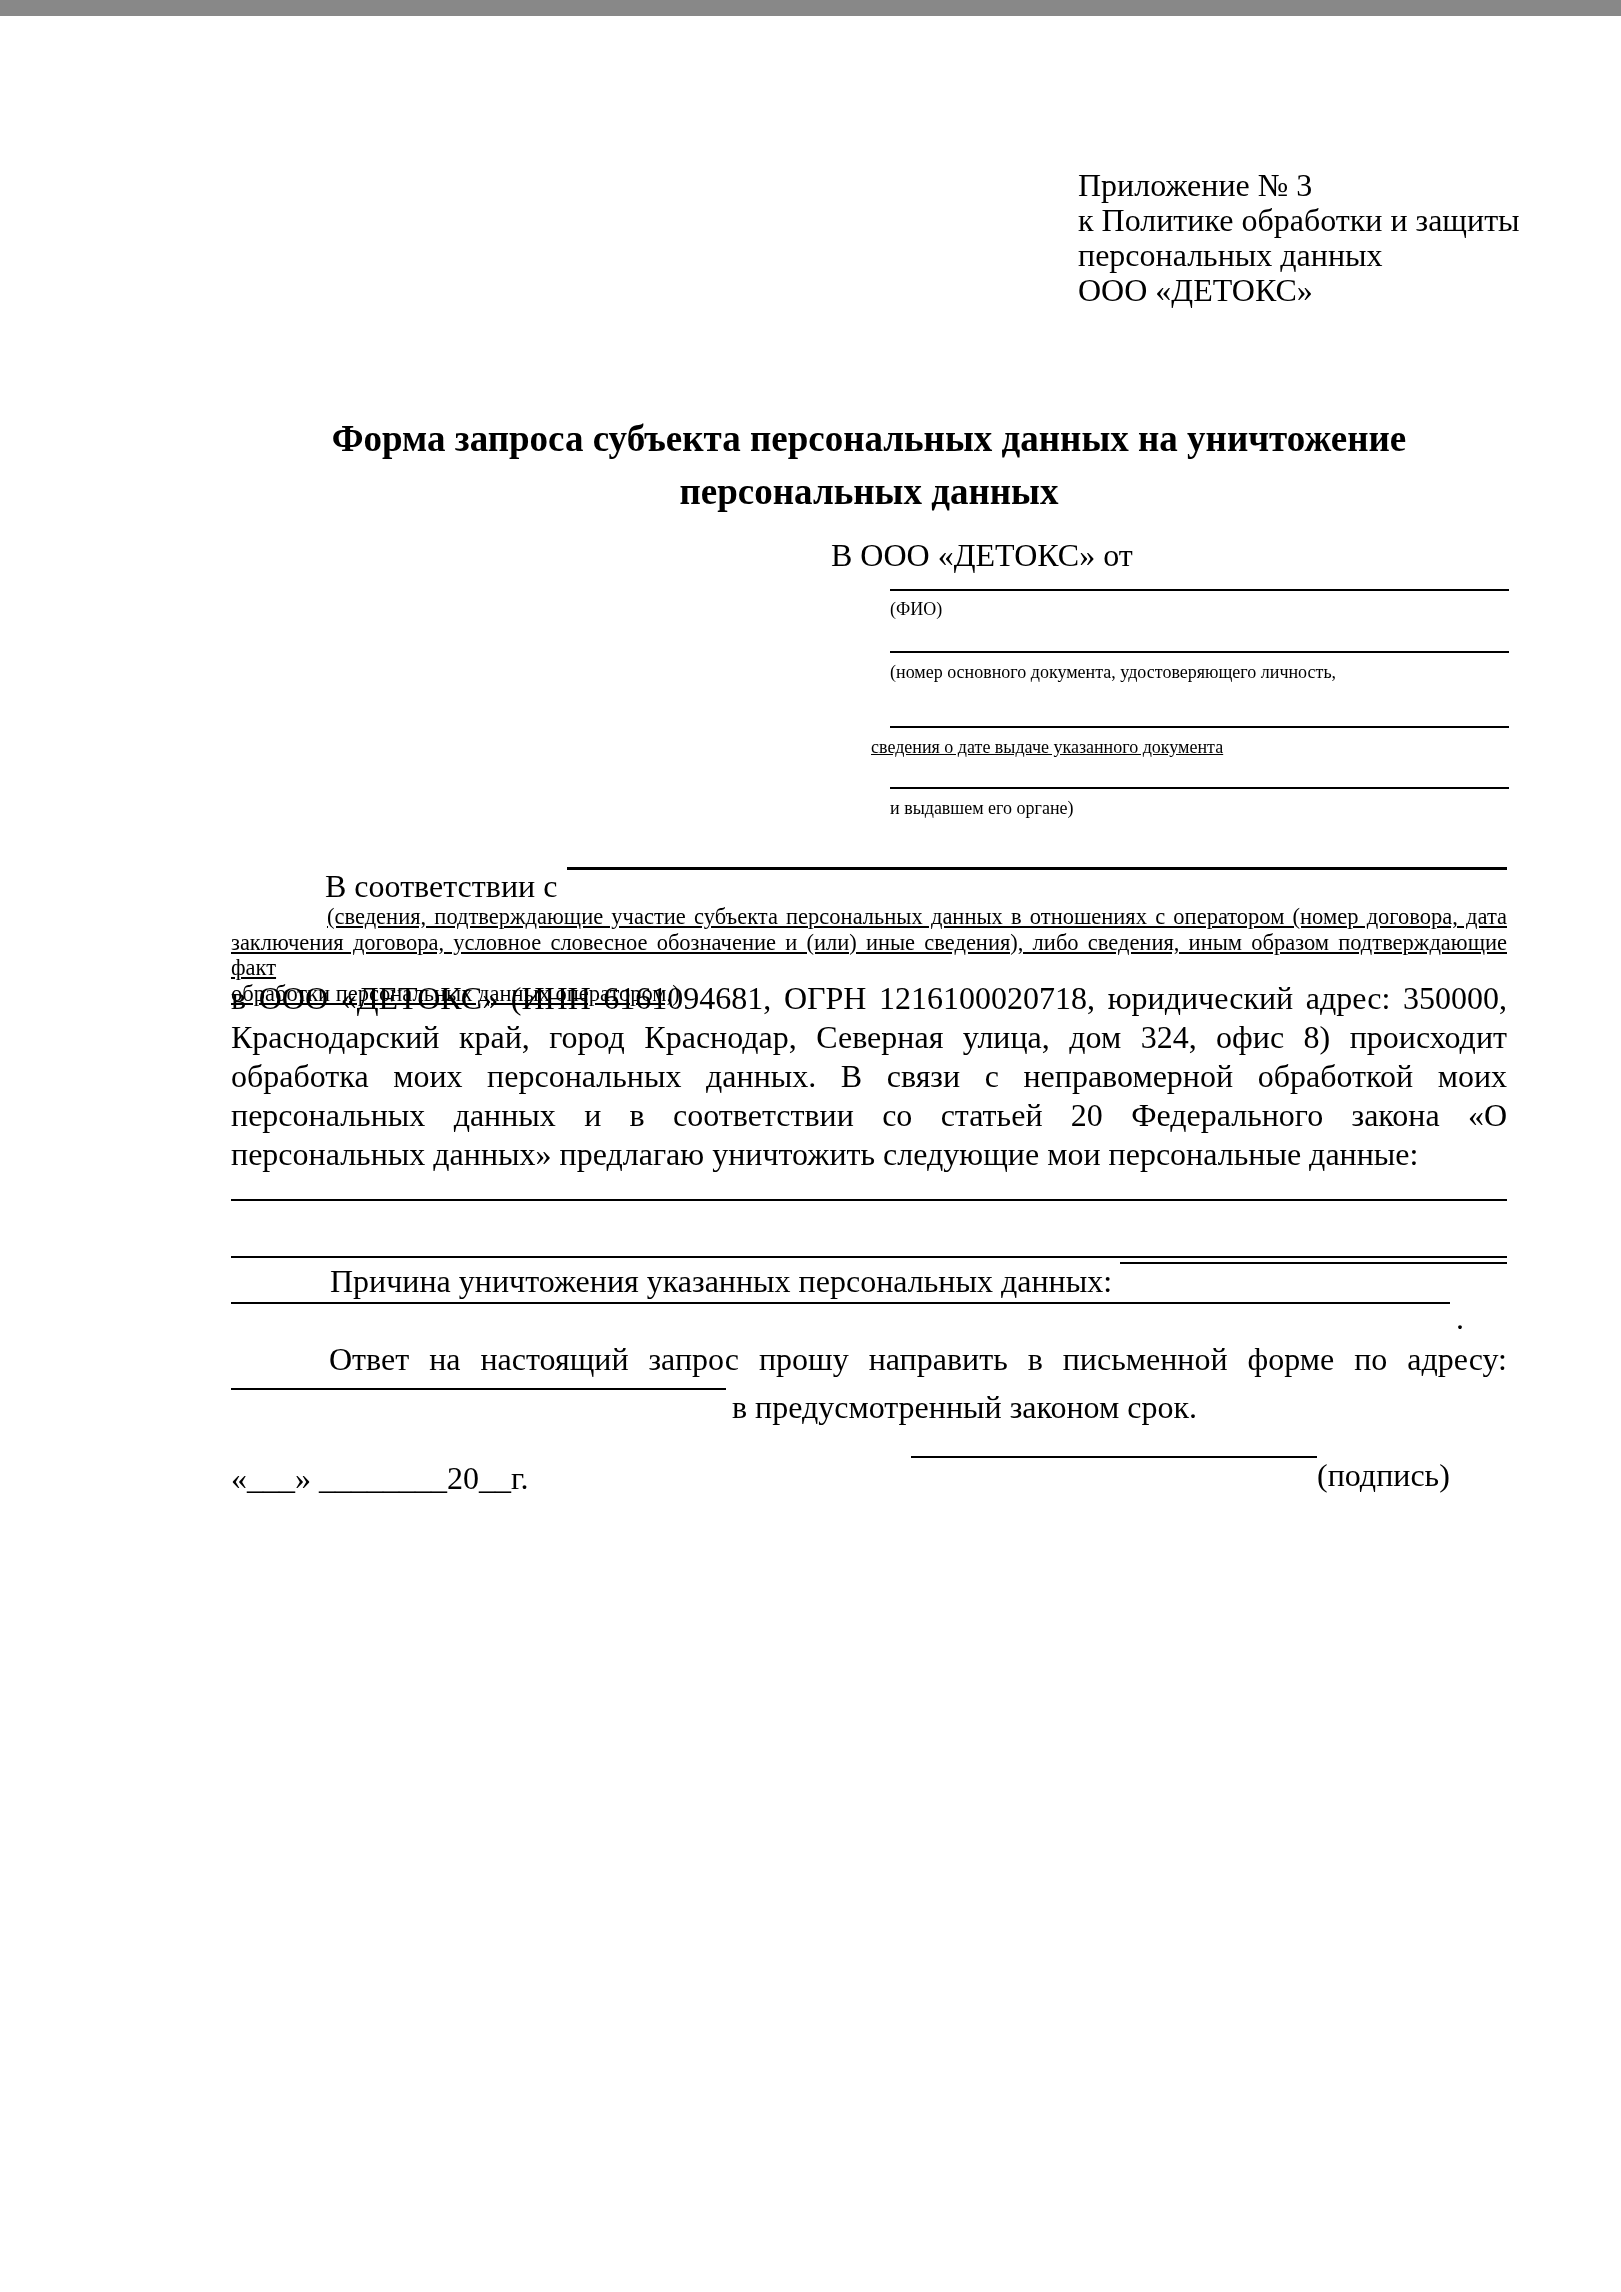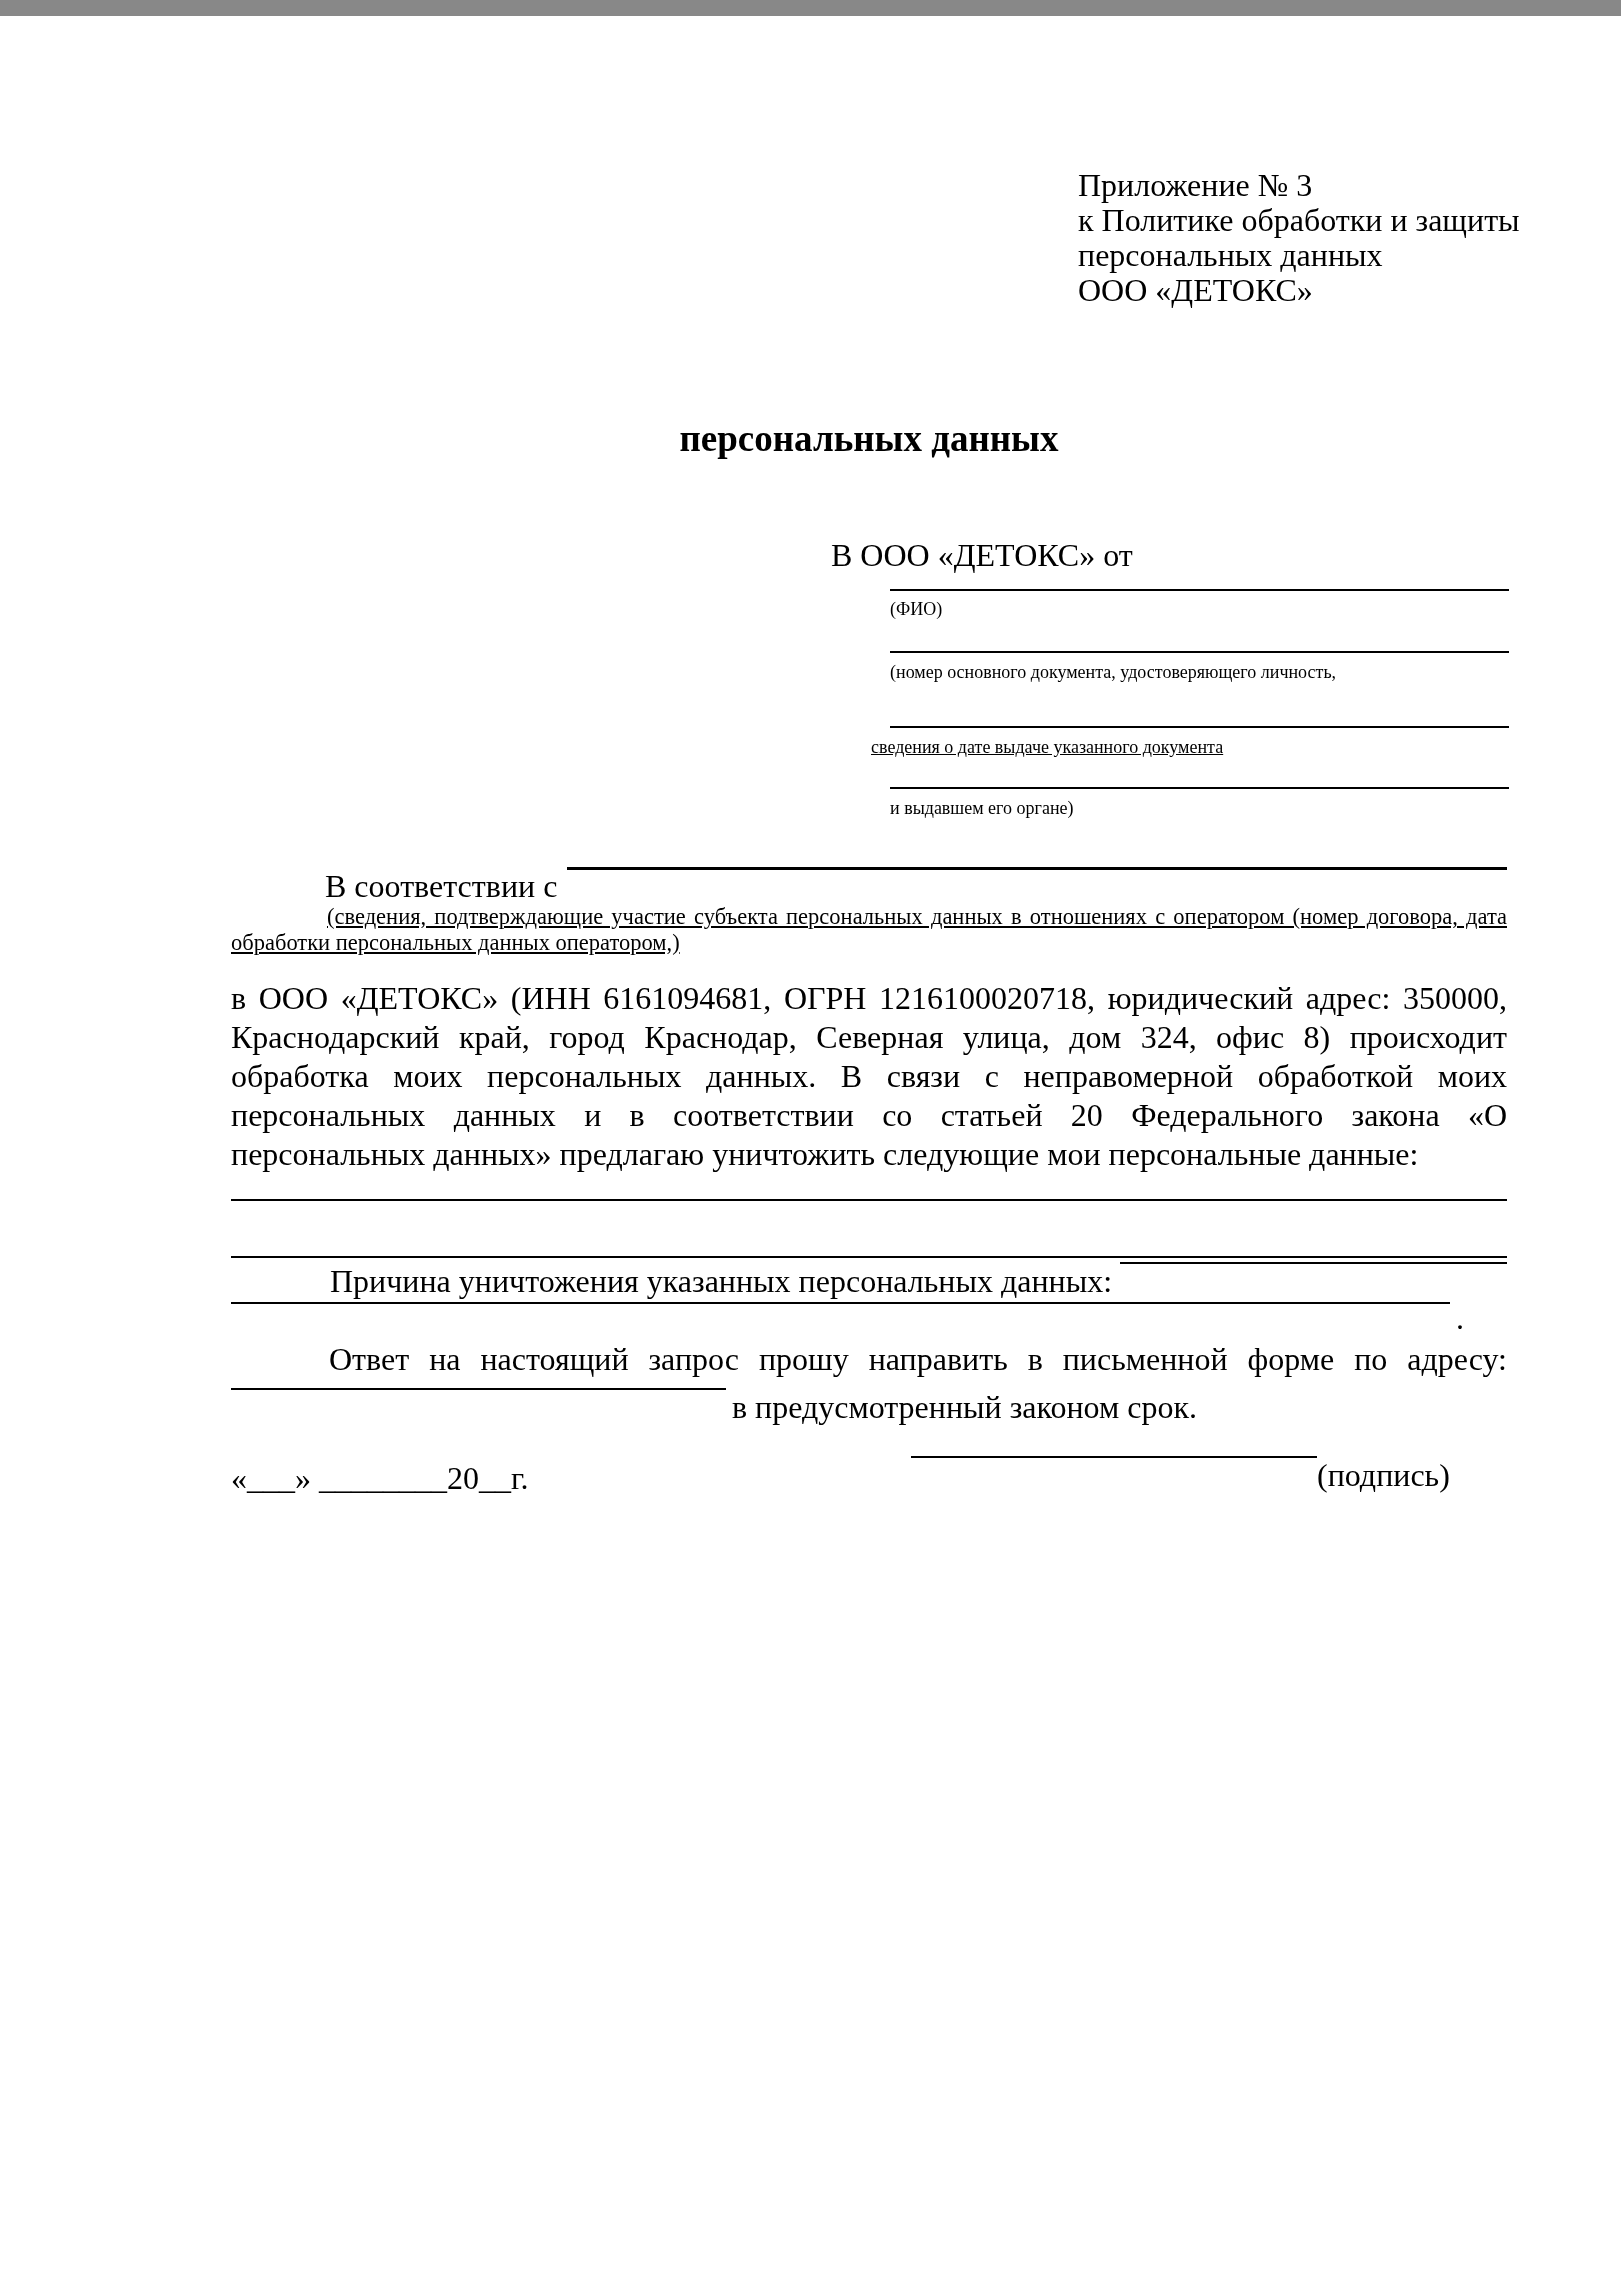--- a/index.html
+++ b/index.html
@@ -28,20 +28,21 @@
 <div class="page">
 
   <div class="abs body-text" style="left:1078px;top:152px;line-height:35px;">
     <div>Приложение № 3</div>
     <div>к Политике обработки и защиты</div>
     <div>персональных данных</div>
     <div>ООО «ДЕТОКС»</div>
   </div>
 
   <div class="abs" style="left:231px;top:396px;width:1276px;text-align:center;font-weight:bold;font-size:37px;line-height:53px;">
+    <div>Форма запроса субъекта персональных данных на уничтожение</div>
     <div>персональных данных</div>
   </div>
 
   <div class="abs body-text nowrap" style="left:831px;top:520px;">В ООО «ДЕТОКС» от</div>
 
   <div class="rule" style="left:890px;top:573px;width:619px;"></div>
   <div class="abs caption" style="left:890px;top:580px;width:619px;">(ФИО)</div>
 
   <div class="rule" style="left:890px;top:635px;width:619px;"></div>
   <div class="abs caption" style="left:890px;top:643px;width:619px;">(номер основного документа, удостоверяющего личность,</div>
@@ -52,20 +53,21 @@
   <div class="rule" style="left:890px;top:771px;width:619px;"></div>
   <div class="abs caption" style="left:890px;top:779px;width:619px;">и выдавшем его органе)</div>
 
   <div class="abs flex-row body-text" style="left:325px;top:851px;width:1182px;height:37px;">
     <span class="nowrap" style="padding-right:9.8px;">В соответствии с</span>
     <span class="fill-line" style="margin-bottom:3.9px;border-bottom-width:3.9px;"></span>
   </div>
 
   <div class="abs fineprint" style="left:231px;top:888px;width:1276px;text-decoration:underline;">
     <div class="jline" style="text-indent:96px;">(сведения, подтверждающие участие субъекта персональных данных в отношениях с оператором (номер договора, дата</div>
+    <div class="jline">заключения договора, условное словесное обозначение и (или) иные сведения), либо сведения, иным образом подтверждающие факт</div>
     <div>обработки персональных данных оператором,)</div>
   </div>
 
   <div class="abs body-text" style="left:231px;top:963px;width:1276px;">
     <div class="jline">в ООО «ДЕТОКС» (ИНН 6161094681, ОГРН 1216100020718, юридический адрес: 350000,</div>
     <div class="jline">Краснодарский край, город Краснодар, Северная улица, дом 324, офис 8) происходит</div>
     <div class="jline">обработка моих персональных данных. В связи с неправомерной обработкой моих</div>
     <div class="jline">персональных данных и в соответствии со статьей 20 Федерального закона «О</div>
     <div>персональных данных» предлагаю уничтожить следующие мои персональные данные:</div>
   </div>

